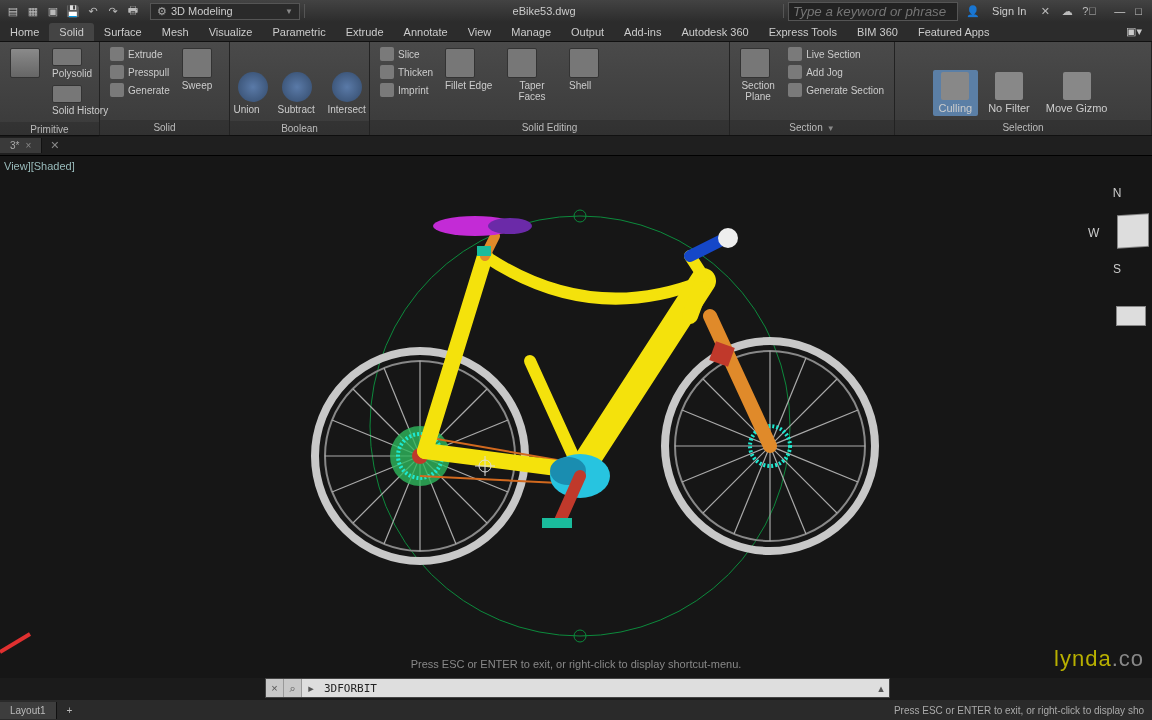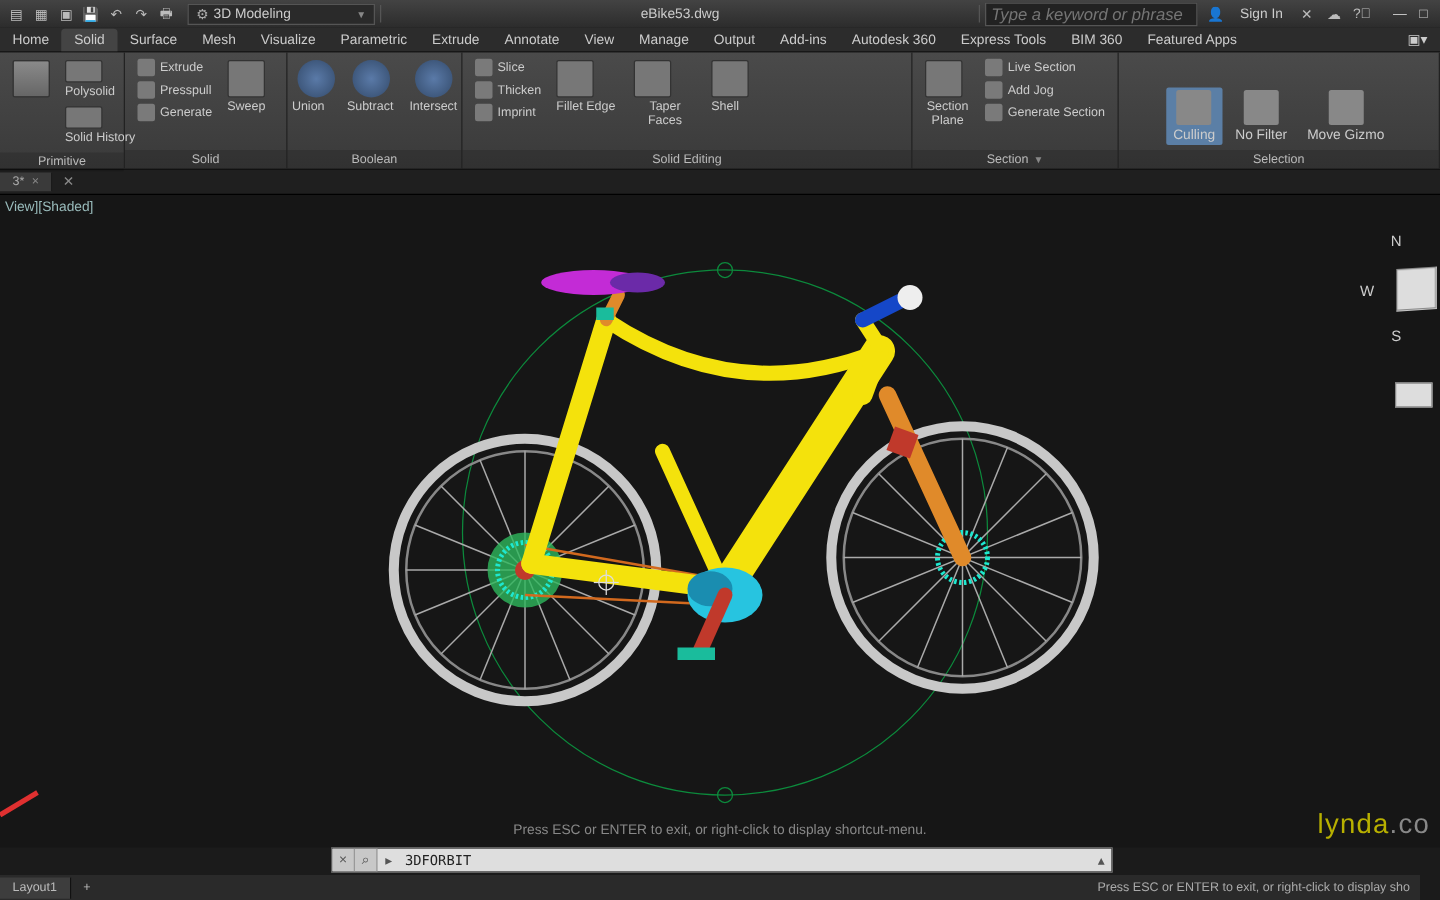--- a/index.html
+++ b/index.html
@@ -72,21 +72,21 @@
   svg.bike { position:absolute; left:260px; top:30px; }
 
   
   .cmdline { position:absolute; bottom:22px; left:265px; width:625px; height:20px; background:#dedede; display:flex; align-items:center; border:1px solid #444; }
   .cmdline .cbtn { width:18px; text-align:center; color:#555; background:#c8c8c8; height:100%; line-height:18px; border-right:1px solid #999; }
   .cmdline .prompt { width:18px; text-align:center; color:#555; }
   .cmdline .cmdtext { flex:1; padding:0 4px; color:#222; font-family:Consolas, monospace; font-size:11px; }
   .cmdline .drop { width:16px; text-align:center; color:#555; }
 
   
-  .modeltabs { position:absolute; bottom:0; left:0; right:16px; height:20px; background:#2a2a2a; display:flex; align-items:center; color:#bbb; font-size:10px; }
+  .modeltabs { position:absolute; bottom:0; left:0; right:0; height:20px; background:#2a2a2a; display:flex; align-items:center; color:#bbb; font-size:10px; }
   .mtab { padding:3px 10px; background:#3d3d3d; border-right:1px solid #111; }
   .mplus { padding:3px 10px; }
   .statusmsg { margin-left:auto; padding:0 8px; color:#aaa; white-space:nowrap; overflow:hidden; }
 
 </style>
 </head>
 <body>
 
 <div class="titlebar">
   <div class="qat">
@@ -176,21 +176,21 @@
       </div>
       <div class="big-btn" style="width:44px;">
         <div class="bicon"></div>
         <span>Sweep</span>
       </div>
     </div>
     <div class="panel-title">Solid</div>
   </div>
 
   <div class="panel" style="width:140px;">
-    <div class="panel-body" style="justify-content:center;">
+    <div class="panel-body" style="justify-content:center;margin-top:24px;">
       <div class="big-btn" style="width:40px;">
           <div class="bool-ico"></div>
           <span>Union</span>
         </div>
       <div class="big-btn" style="width:46px;">
           <div class="bool-ico"></div>
           <span>Subtract</span>
         </div>
       <div class="big-btn" style="width:46px;">
           <div class="bool-ico"></div>

